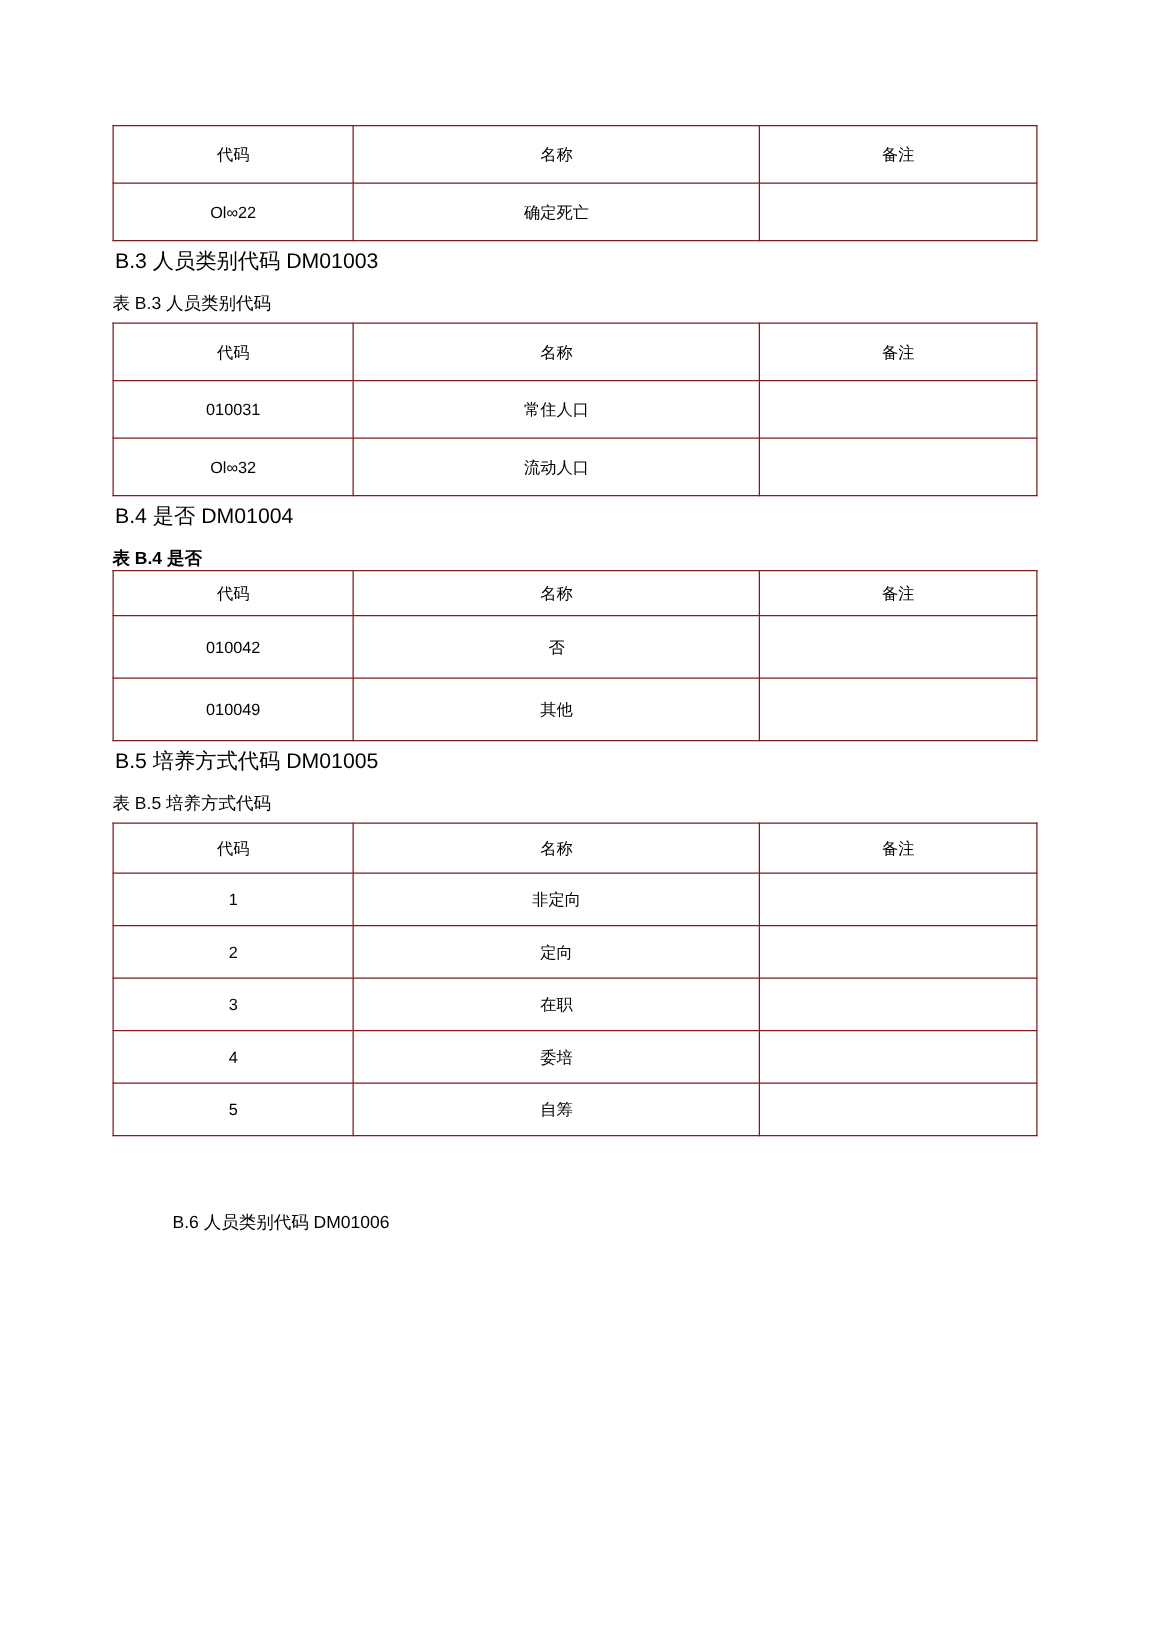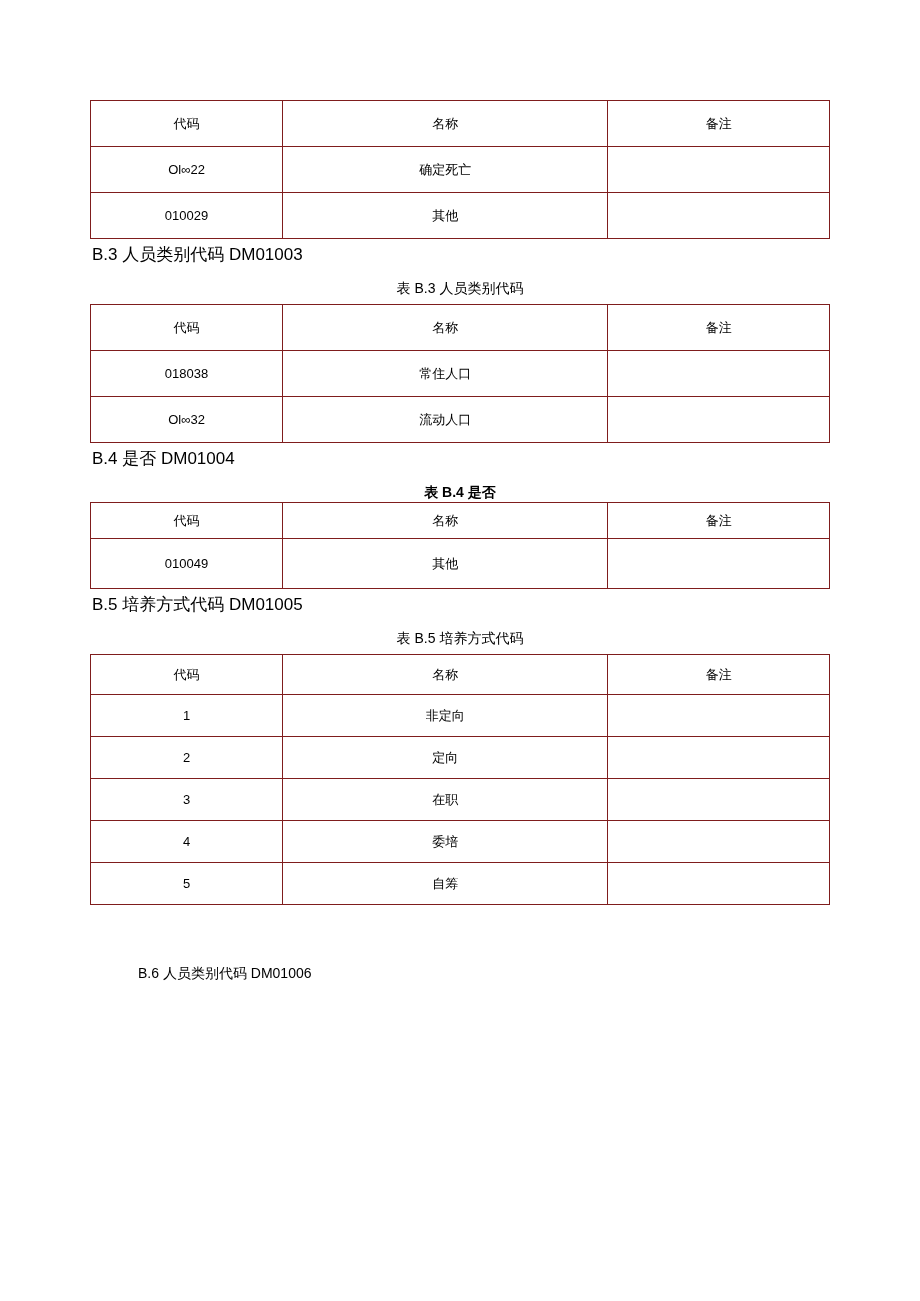--- a/index.html
+++ b/index.html
@@ -40,27 +40,26 @@
     }
     .col-note {
       width: 30%;
     }
     .section-heading {
       font-size: 17px;
       margin: 4px 0 14px 0;
       padding-left: 2px;
     }
     .table-caption {
-      text-align: center;
+      text-align: left;
       font-size: 14px;
       margin-bottom: 6px;
       font-weight: normal;
     }
     .table-caption-bold {
-      text-align: center;
       font-size: 14px;
       margin-bottom: 0;
       font-weight: bold;
     }
     .section-b6 {
       margin-top: 60px;
       margin-left: 48px;
       font-size: 14px;
     }
     .tbl-b4 th {
@@ -84,58 +83,58 @@
       <tr>
     <th class="col-code">代码</th>
     <th class="col-name">名称</th>
     <th class="col-note">备注</th>
   </tr>
   <tr>
     <td>Ol∞22</td>
     <td>确定死亡</td>
     <td></td>
   </tr>
-  <tr>
-    <td>010029</td>
-    <td>其他</td>
-    <td></td>
-  </tr>
 </tbody>
   </table>
 
 <div class="section-heading">B.3 人员类别代码 DM01003</div>
 <div class="table-caption">表 B.3 人员类别代码</div>
 <table>
   <tbody>
       <tr>
     <th class="col-code">代码</th>
     <th class="col-name">名称</th>
     <th class="col-note">备注</th>
   </tr>
   <tr>
-    <td>018038</td>
+    <td>010031</td>
     <td>常住人口</td>
     <td></td>
   </tr>
   <tr>
     <td>Ol∞32</td>
     <td>流动人口</td>
     <td></td>
   </tr>
 </tbody>
   </table>
 
 <div class="section-heading">B.4 是否 DM01004</div>
 <div class="table-caption-bold">表 B.4 是否</div>
 <table class="tbl-b4">
   <tbody>
       <tr>
     <th class="col-code">代码</th>
     <th class="col-name">名称</th>
     <th class="col-note">备注</th>
+  </tr>
+  <tr>
+    <td>010042</td>
+    <td>否</td>
+    <td></td>
   </tr>
   <tr>
     <td>010049</td>
     <td>其他</td>
     <td></td>
   </tr>
 </tbody>
   </table>
 
 <div class="section-heading">B.5 培养方式代码 DM01005</div>

